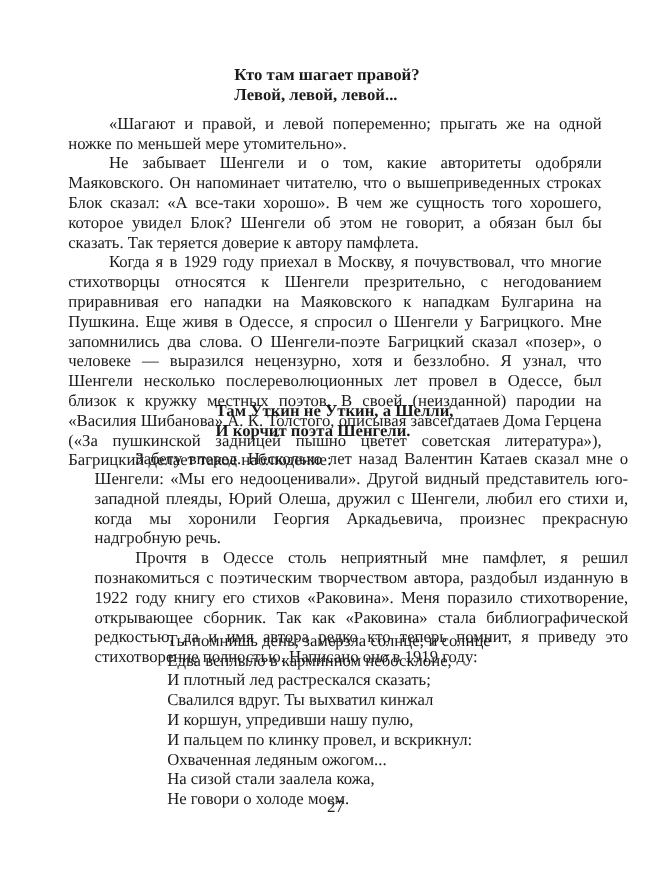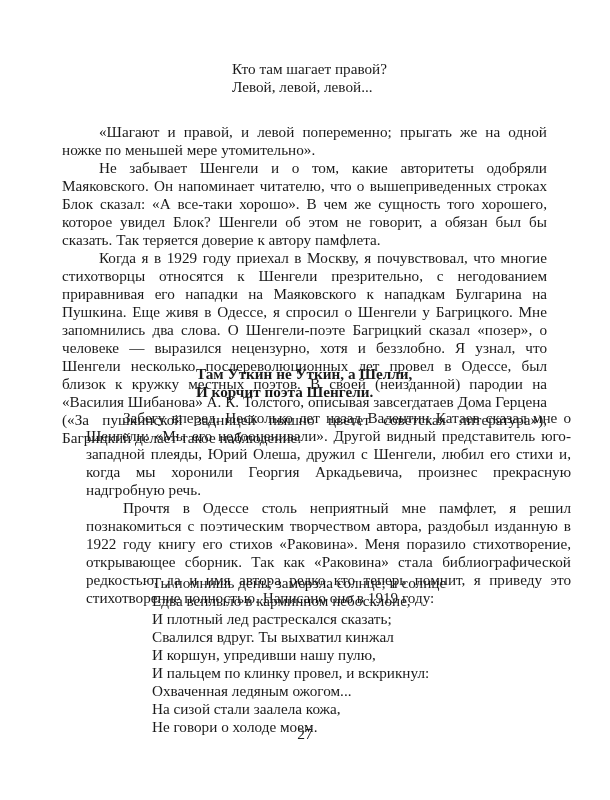--- a/index.html
+++ b/index.html
@@ -21,26 +21,26 @@
   .page-number {
     position: absolute; top: 725px; left: 0; width: 610px; text-align: center;
     font-size: 15.5px; line-height: 18px;
   }
 </style>
 </head>
 <body>
 
 <div class="page">
 
-  <div class="verse" style="left:232px; top:60px;">
+  <div class="verse" style="left:213px; top:60px;font-weight:bold;">
     <span class="line">Кто там шагает правой?</span>
     <span class="line">Левой, левой, левой...</span>
   </div>
 
-  <div class="prose" style="top:104px;margin-top:19px;">
+  <div class="prose" style="top:104px;">
     <p>«Шагают и правой, и левой попеременно; прыгать же на одной ножке по меньшей мере утомительно».</p>
     <p>Не забывает Шенгели и о том, какие авторитеты одобряли Маяковского. Он напоминает читателю, что о вышеприведенных строках Блок сказал: «А все-таки хорошо». В чем же сущность того хорошего, которое увидел Блок? Шенгели об этом не говорит, а обязан был бы сказать. Так теряется доверие к автору памфлета.</p>
     <p>Когда я в 1929 году приехал в Москву, я почувствовал, что многие стихотворцы относятся к Шенгели презрительно, с негодованием приравнивая его нападки на Маяковского к нападкам Булгарина на Пушкина. Еще живя в Одессе, я спросил о Шенгели у Багрицкого. Мне запомнились два слова. О Шенгели-поэте Багрицкий сказал «позер», о человеке — выразился нецензурно, хотя и беззлобно. Я узнал, что Шенгели несколько послереволюционных лет провел в Одессе, был близок к кружку местных поэтов. В своей (неизданной) пародии на «Василия Шибанова» А. К. Толстого, описывая завсегдатаев Дома Герцена («За пушкинской задницей пышно цветет советская литература»), Багрицкий делает такое наблюдение:</p>
   </div>
 
   <div class="verse" style="left:196px; top:365px;font-weight:bold;">
     <span class="line">Там Уткин не Уткин, а Шелли,</span>
     <span class="line">И корчит поэта Шенгели.</span>
   </div>
 

